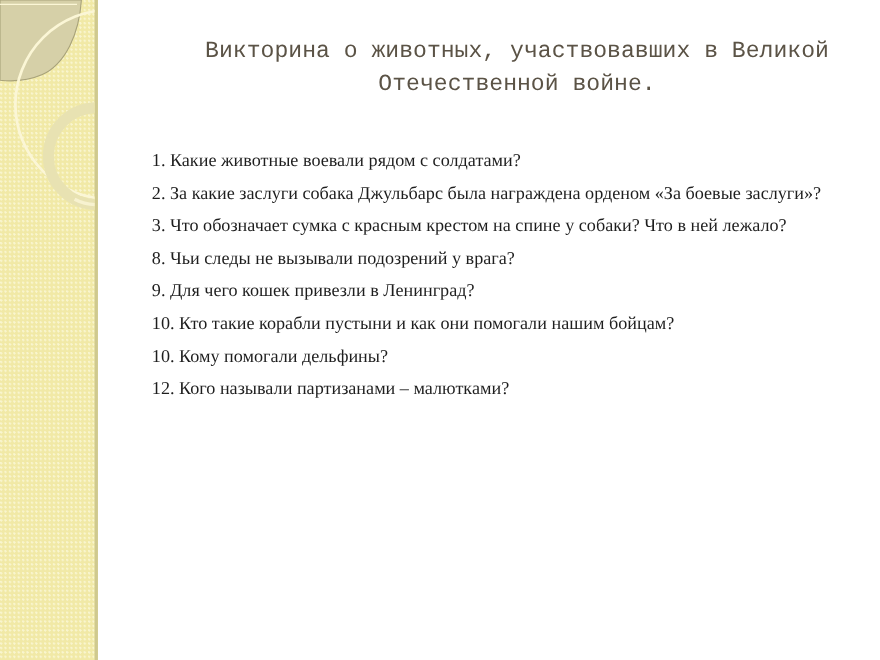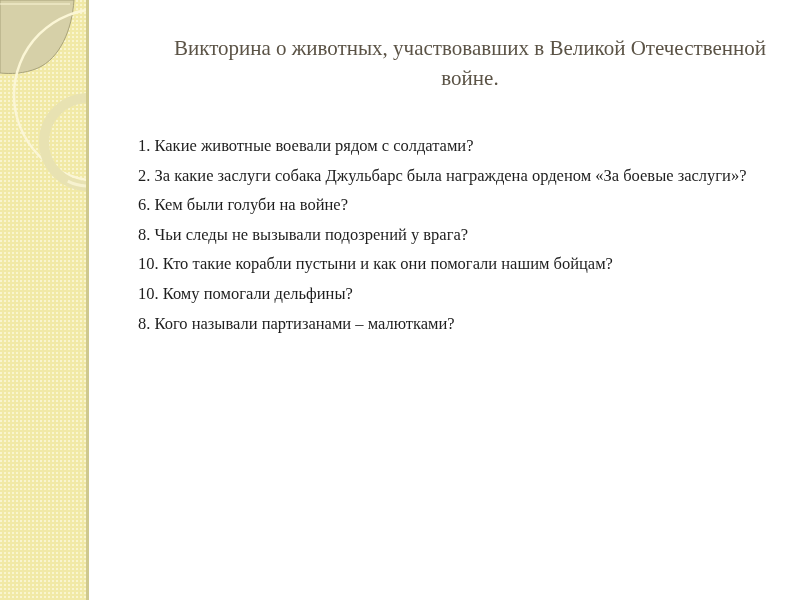--- a/index.html
+++ b/index.html
@@ -14,21 +14,21 @@
       background-image:
         radial-gradient(circle at 1px 1px, rgba(255,255,240,0.55) 1px, transparent 1.2px);
       background-size: 4px 4px;
       border-right: 3px solid #cfc98f;
       overflow: hidden;
     }
     .side-strip svg { position: absolute; left: 0; top: 0; }
     .title {
       position: absolute; left: 170px; top: 33px; width: 600px;
       text-align: center; color: #5b5346;
-      font-size: 21px; line-height: 30px;
+      font-size: 21px; line-height: 30px; font-family: Liberation Mono, monospace;
     }
     .questions {
       position: absolute; left: 138px; top: 133px; width: 638px;
       margin: 0; padding: 0; list-style: none;
       color: #1e1e1e; font-size: 16.5px; line-height: 25px;
       text-align: justify;
     }
     .questions li { margin: 0 0 4.6px 0; padding: 0; font-family: Liberation Serif, serif; }
   </style>
 </head>
@@ -42,18 +42,19 @@
     <circle cx="88" cy="142" r="44" fill="none" stroke="#f7f2d0" stroke-width="3" stroke-dasharray="90 400"></circle>
     <line x1="0" y1="4" x2="70" y2="4" stroke="#fbf6d6" stroke-width="1"></line>
   </svg>
 </div>
 
 <div class="title">Викторина о животных, участвовавших в Великой Отечественной войне.</div>
 
 <ul class="questions">
   <li>1. Какие животные воевали рядом с солдатами?</li>
   <li>2. За какие заслуги собака Джульбарс была награждена орденом «За боевые заслуги»?</li>
-  <li>6. Кем были голуби на войне?</li>
+  <li>3. Что обозначает сумка с красным крестом на спине у собаки? Что в ней лежало?</li>
   <li>8. Чьи следы не вызывали подозрений у врага?</li>
+  <li>9. Для чего кошек привезли в Ленинград?</li>
   <li>10. Кто такие корабли пустыни и как они помогали нашим бойцам?</li>
   <li>10. Кому помогали дельфины?</li>
-  <li>8. Кого называли партизанами – малютками?</li>
+  <li>12. Кого называли партизанами – малютками?</li>
 </ul>
 
 </body></html>

